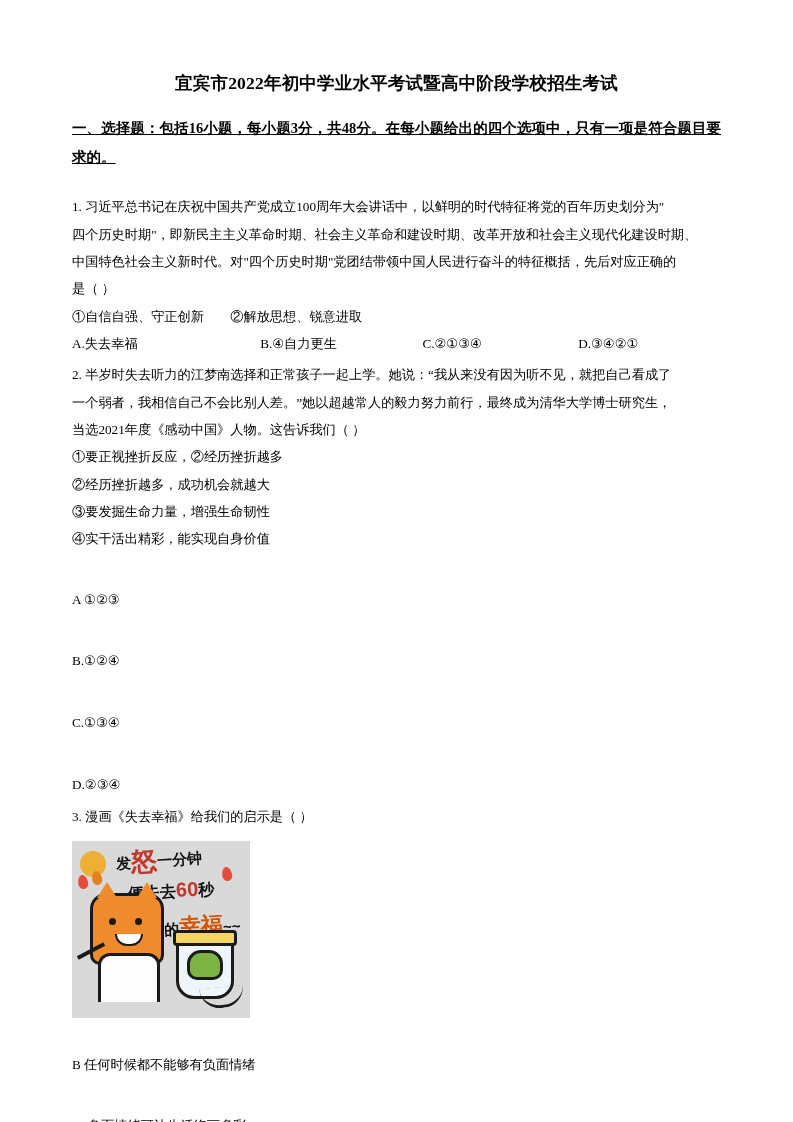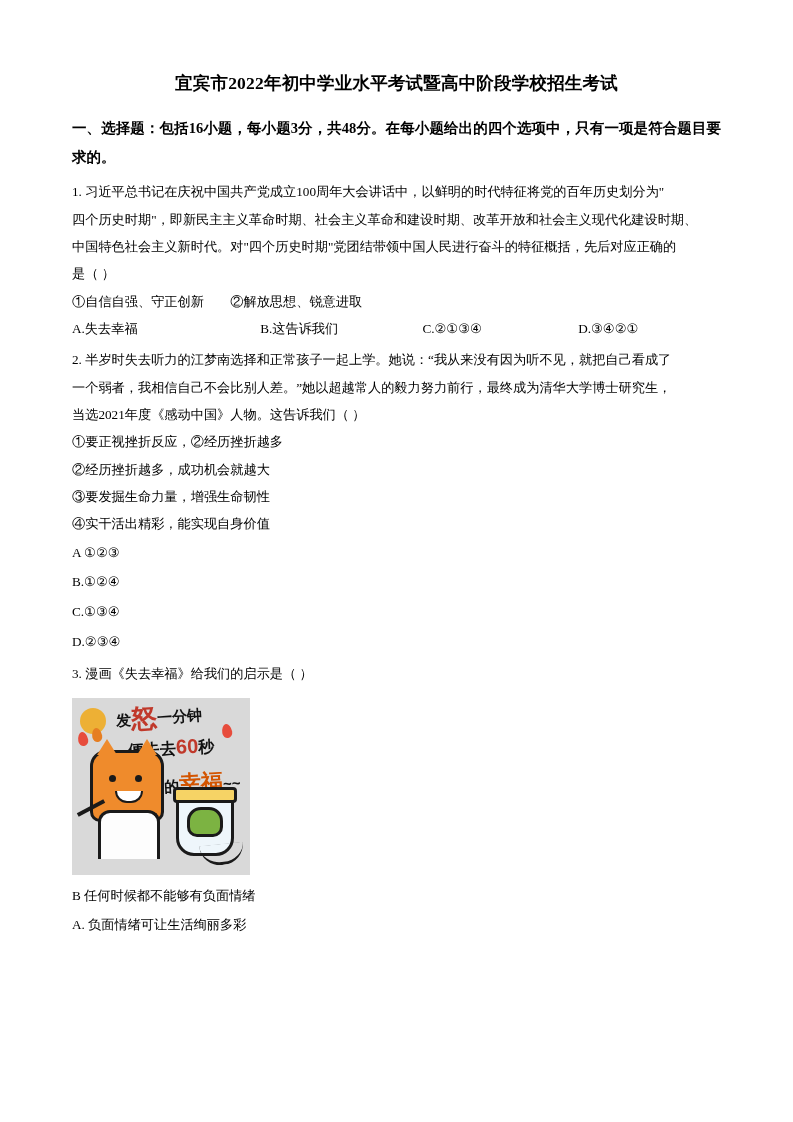--- a/index.html
+++ b/index.html
@@ -28,39 +28,41 @@
     font-weight: bold;
     letter-spacing: 0.2px;
     margin: 14px 0 18px 0;
     line-height: 1.5;
     font-family: Liberation Serif, serif;
   }
   .section-head {
     font-size: 14.5px;
     font-weight: bold;
     line-height: 2.0;
-    margin-bottom: 6px;
+    margin-bottom: 21px;
     text-align: justify;
+    text-decoration: underline;
   }
   .q-block {
     margin-bottom: 4px;
   }
   .q-stem {
     font-size: 13.2px;
     line-height: 2.07;
     text-align: justify;
     text-justify: inter-ideograph;
   }
   .q-line {
     font-size: 13.2px;
     line-height: 2.07;
   }
   .opt-line {
     font-size: 13.2px;
     line-height: 2.07;
+    margin-top: 32px;
   }
   .opt-row {
     font-size: 13.2px;
     line-height: 2.07;
     display: flex;
     width: 100%;
   }
   .opt-row > span {
     display: inline-block;
   }
@@ -262,21 +264,21 @@
   <div class="section-head">一、选择题：包括16小题，每小题3分，共48分。在每小题给出的四个选项中，只有一项是符合题目要求的。</div>
 
   <div class="q-block">
     <div class="q-stem">1. 习近平总书记在庆祝中国共产党成立100周年大会讲话中，以鲜明的时代特征将党的百年历史划分为"</div>
     <div class="q-stem">四个历史时期"，即新民主主义革命时期、社会主义革命和建设时期、改革开放和社会主义现代化建设时期、</div>
     <div class="q-stem">中国特色社会主义新时代。对"四个历史时期"党团结带领中国人民进行奋斗的特征概括，先后对应正确的</div>
     <div class="q-stem">是（     ）</div>
     <div class="q-line">①自信自强、守正创新　　②解放思想、锐意进取</div>
     <div class="opt-row">
       <span class="opt-a">A.失去幸福</span>
-      <span class="opt-b">B.这告诉我们</span>
+      <span class="opt-b">B.④自力更生</span>
       <span class="opt-c">C.②①③④</span>
       <span class="opt-d">D.③④②①</span>
     </div>
   </div>
 
   <div class="q-block">
     <div class="q-stem">2. 半岁时失去听力的江梦南选择和正常孩子一起上学。她说：“我从来没有因为听不见，就把自己看成了</div>
     <div class="q-stem">一个弱者，我相信自己不会比别人差。”她以超越常人的毅力努力前行，最终成为清华大学博士研究生，</div>
     <div class="q-stem">当选2021年度《感动中国》人物。这告诉我们（     ）</div>
     <div class="q-line">①要正视挫折反应，②经历挫折越多</div>

